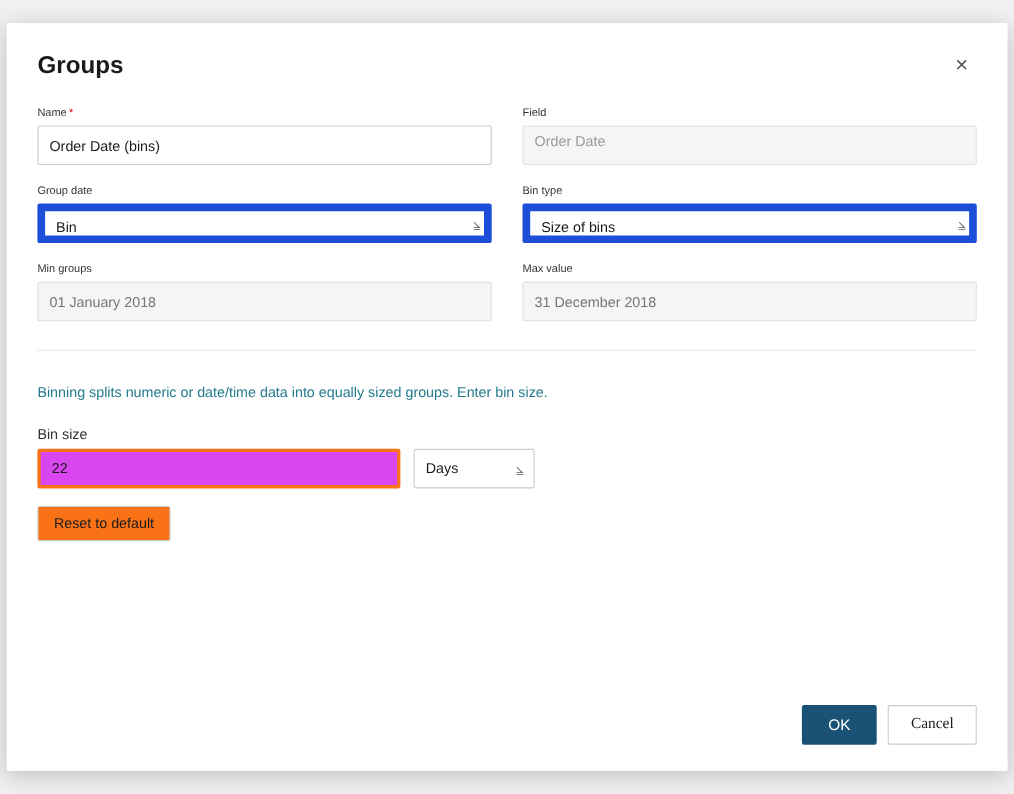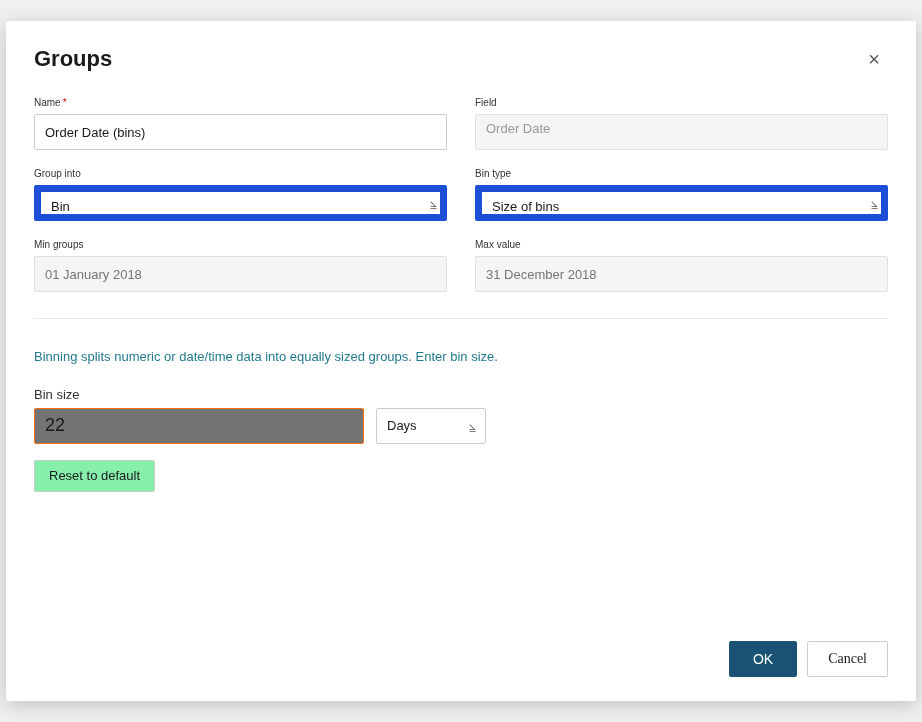--- a/index.html
+++ b/index.html
@@ -152,25 +152,25 @@
     .bin-size-row {
       display: flex;
       align-items: center;
       gap: 12px;
     }
 
     .bin-size-input {
       width: 330px;
       height: 36px;
       padding: 6px 10px;
-      border: 1px solid #f97316;
-      border-radius: 2px;
-      font-size: 18px;
-      color: #1a1a1a;
-      background: #737373;
+      border: 3px solid #f97316;
+      border-radius: 2px;
+      font-size: 13px;
+      color: #1a1a1a;
+      background: #d946ef;
       outline: none;
     }
 
     .bin-unit-wrapper {
       position: relative;
       width: 110px;
     }
 
     .bin-unit-select {
       width: 110px;
@@ -186,21 +186,21 @@
       cursor: pointer;
       outline: none;
     }
 
     .reset-btn {
       margin-top: 16px;
       height: 32px;
       padding: 0 14px;
       border: 1px solid #ccc;
       border-radius: 2px;
-      background: #86efac;
+      background: #f97316;
       font-size: 13px;
       color: #1a1a1a;
       cursor: pointer;
     }
 
     .dialog-footer {
       margin-top: auto;
       padding-top: 24px;
       display: flex;
       justify-content: flex-end;
@@ -255,21 +255,21 @@
       <input class="form-input" type="text" value="Order Date (bins)" style="">
     </div>
     <div class="form-group">
       <label class="form-label">Field</label>
       <div class="form-input-readonly">Order Date</div>
     </div>
   </div>
 
   <div class="form-grid">
     <div class="form-group">
-      <label class="form-label">Group into</label>
+      <label class="form-label">Group date</label>
       <div class="form-select-wrapper">
         <select class="form-select">
           <option>Bin</option>
           <option>List</option>
         </select>
         <span class="select-chevron">⦥</span>
       </div>
     </div>
     <div class="form-group">
       <label class="form-label">Bin type</label>

